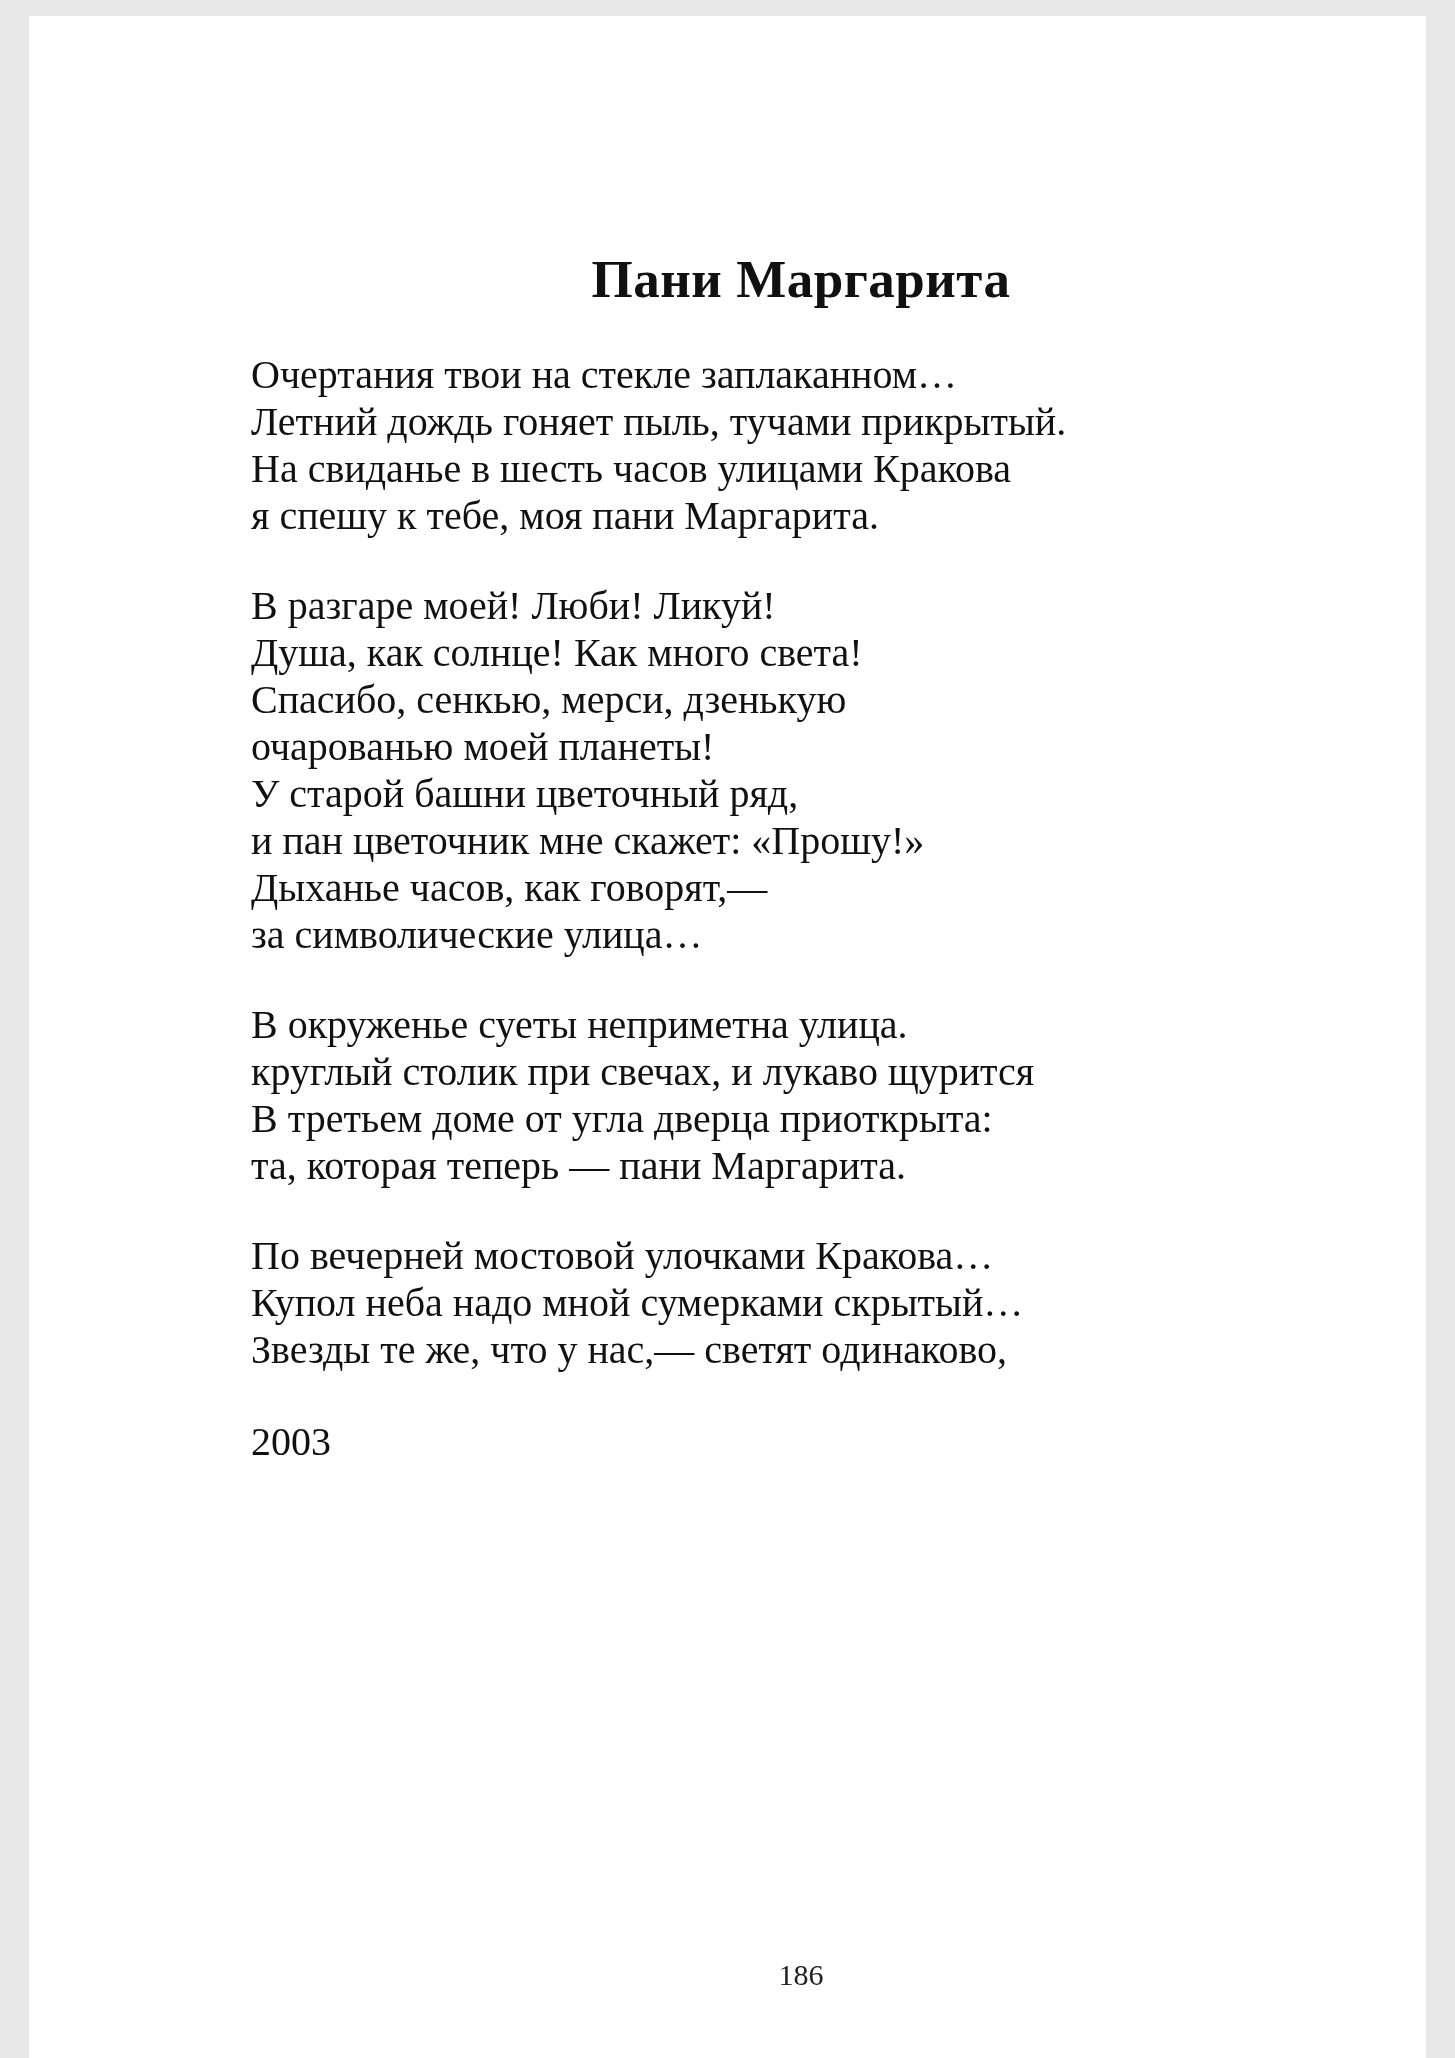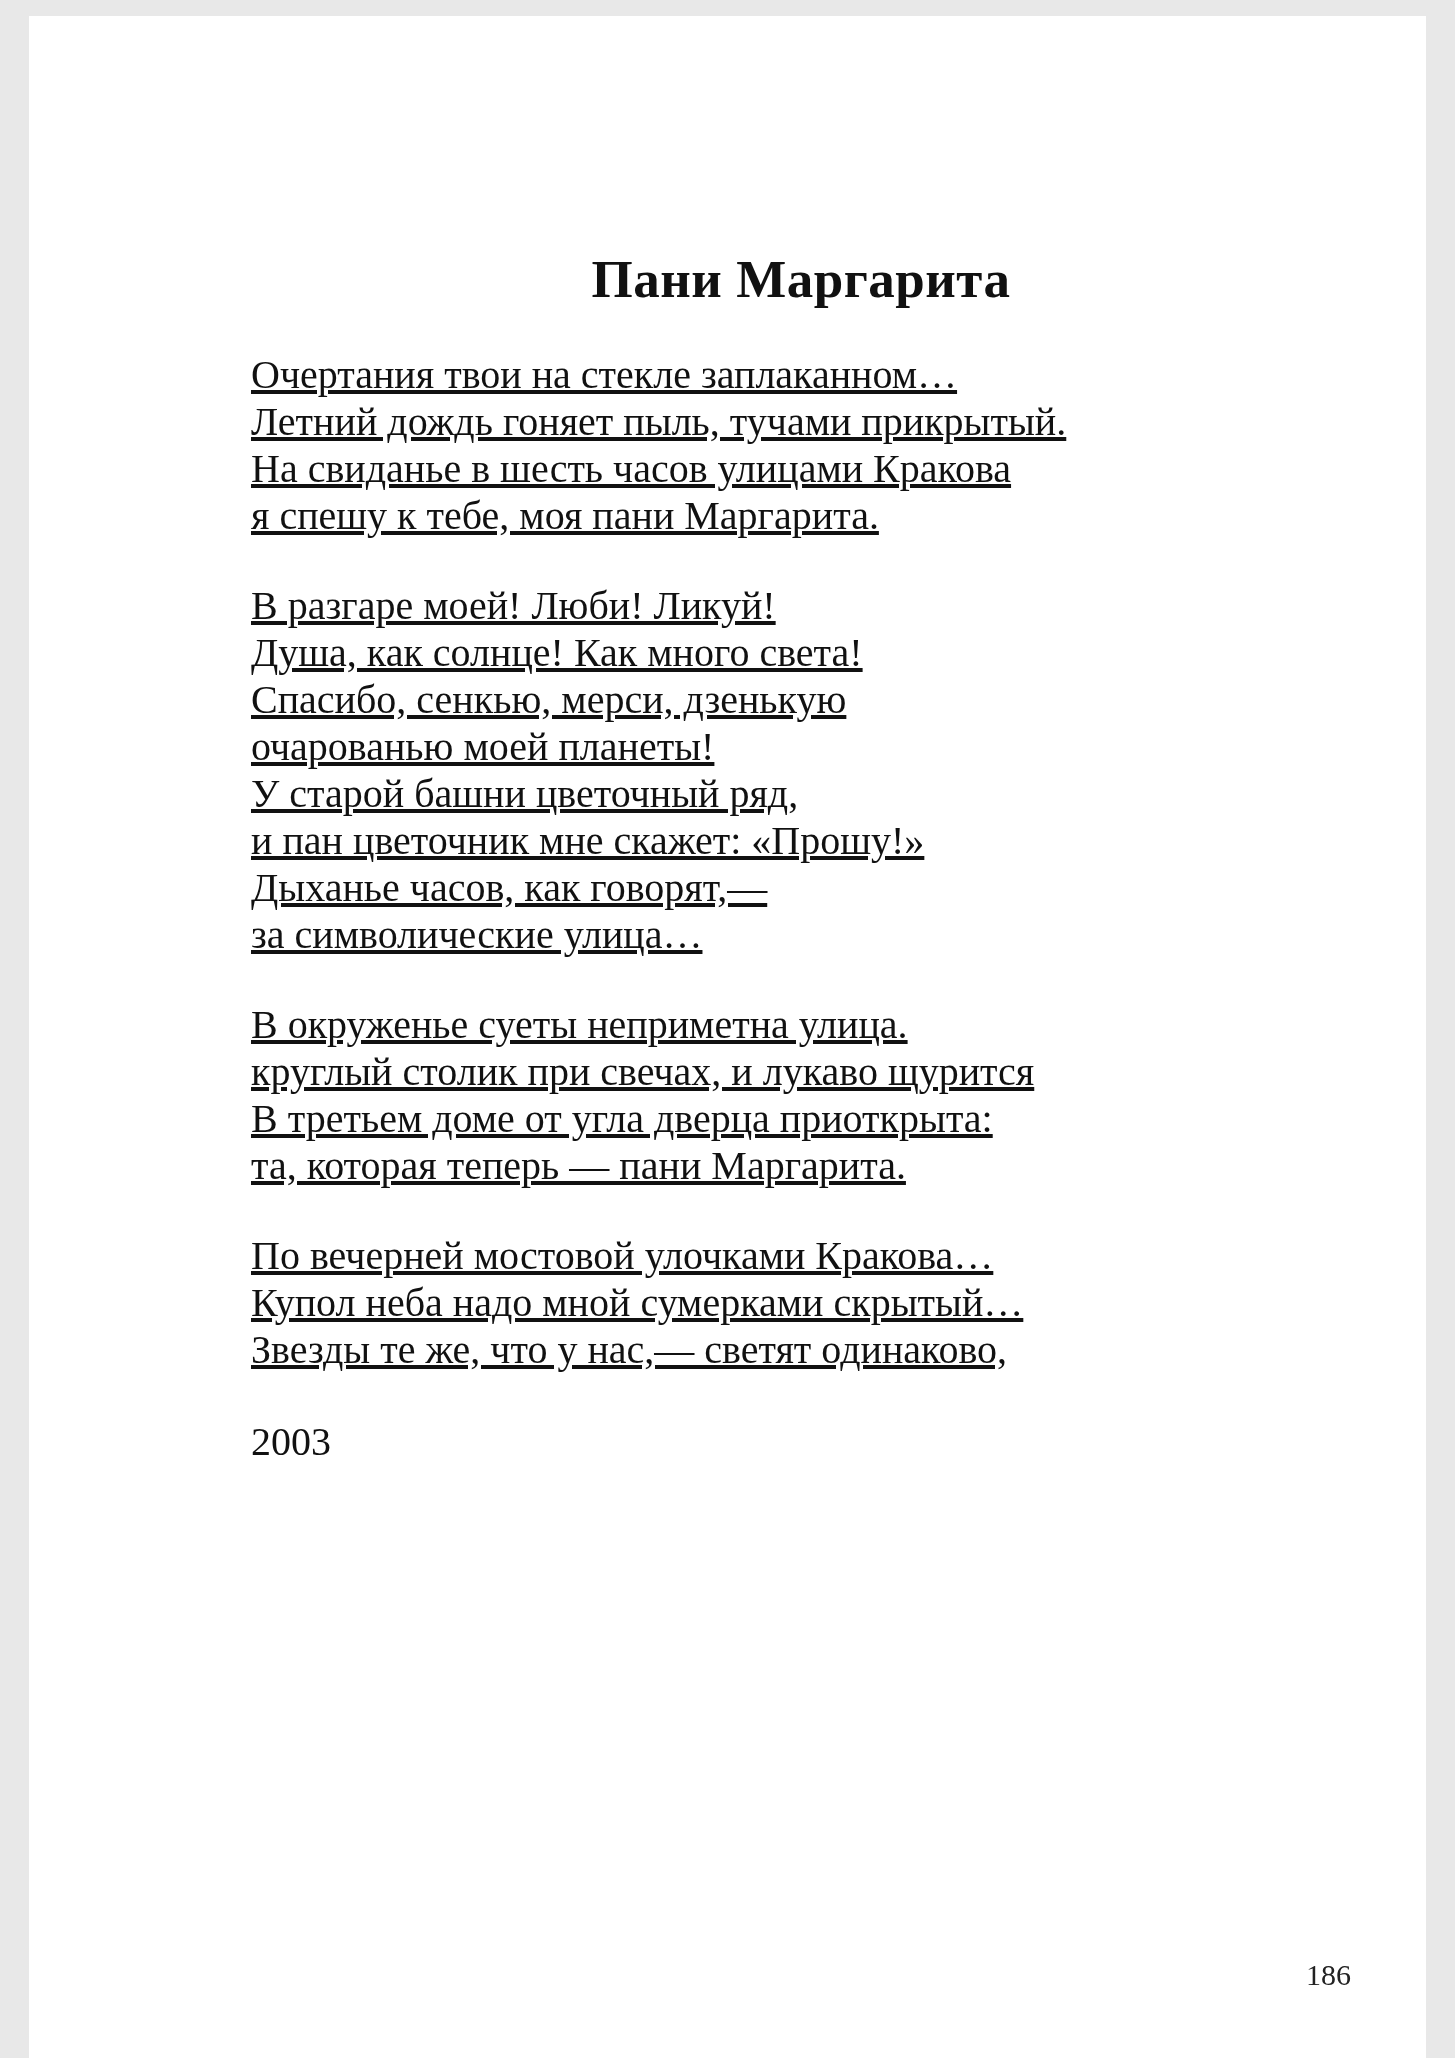--- a/index.html
+++ b/index.html
@@ -31,33 +31,32 @@
     text-align: center;
     letter-spacing: 0.5px;
   }
   .stanza {
     margin: 0 0 43px 0;
   }
   .line {
     font-size: 40px;
     line-height: 47px;
     white-space: pre-wrap;
-    text-decoration: underline;
   }
   .year {
     margin-top: 45px;
     font-size: 40px;
     line-height: 47px;
   }
   .page-number {
     position: absolute;
     left: 222px;
     width: 1100px;
     top: 1942px;
-    text-align: right;
+    text-align: center;
     font-size: 30px;
     line-height: 34px;
     color: #222222;
   }
 </style>
 </head>
 <body>
 
 <div class="page">
   <div class="content">

